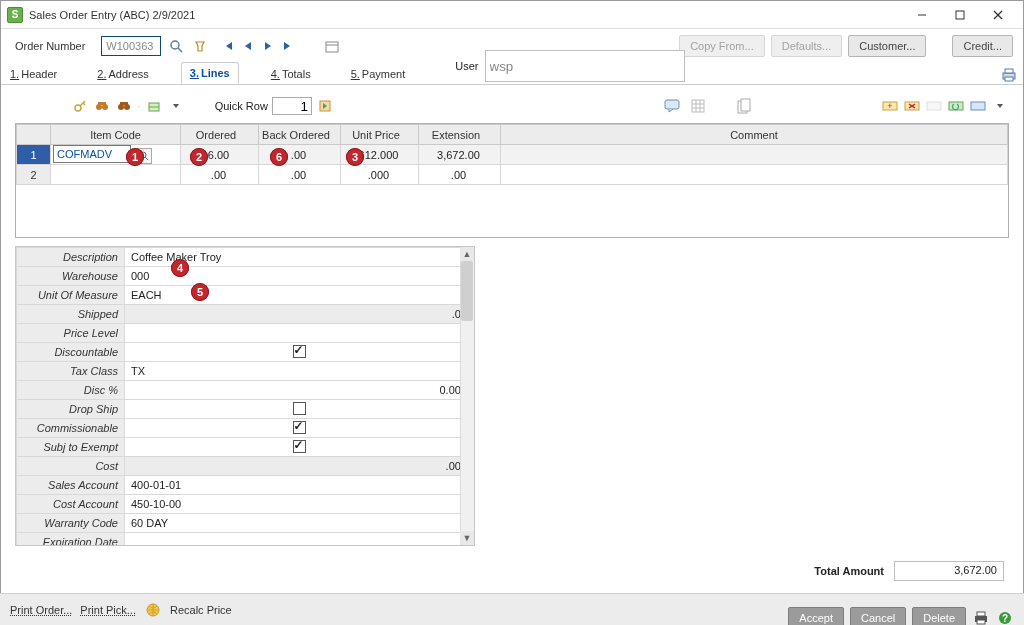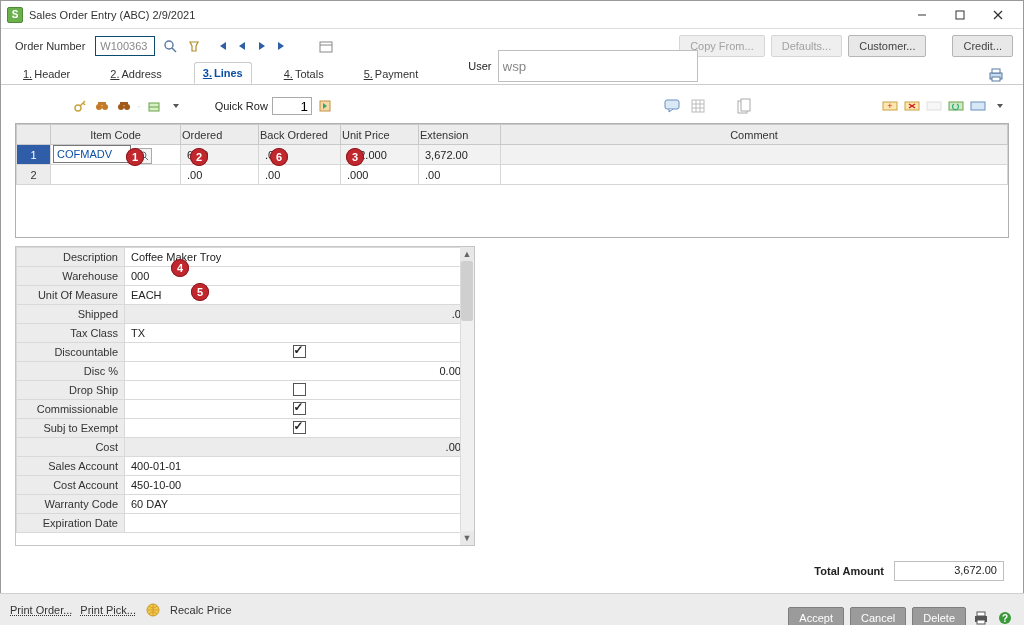--- a/index.html
+++ b/index.html
@@ -5,59 +5,59 @@
   * { box-sizing: border-box; }
   body { margin:0; font-family: "Segoe UI", Tahoma, Arial, sans-serif; font-size:11px; color:#222; background:#fff; width:1024px; height:625px; overflow:hidden; border:1px solid #999;}
   
   .titlebar { height:28px; background:#fff; border-bottom:1px solid #ddd; display:flex; align-items:center; padding:0 6px; }
   .titlebar .appicon { width:16px; height:16px; background:#6ab04c; color:#fff; font-weight:bold; font-size:10px; display:flex; align-items:center; justify-content:center; border:1px solid #4f8a37; border-radius:2px; margin-right:6px;}
   .titlebar .title { flex:0 0 auto; color:#333; }
   .titlebar .spacer { flex:1 1 auto; }
   .winbtn { width:38px; height:26px; display:flex; align-items:center; justify-content:center; color:#333; }
   
   .topbar { padding:6px 10px 4px 14px; display:flex; align-items:center; gap:6px; }
-  .topbar .lbl { color:#333; margin-right:4px;}
+  .topbar .lbl { color:#333; margin-right:10px;}
   .topbar input[type=text] { height:20px; border:1px solid #0c4a6e; padding:1px 4px; color:#888; font-size:11px; background:#fff;}
   .icnbtn { width:18px; height:18px; display:flex; align-items:center; justify-content:center; color:#5a7aa0; cursor:pointer;}
   .navbtns { display:flex; gap:2px; margin-left:4px;}
   .rightbtns { margin-left:auto; display:flex; gap:6px;border-radius:9px; }
   .btn { height:22px; padding:0 10px; border:1px solid #b5b5b5; background:#e8e8e8; color:#444; display:flex; align-items:center; cursor:pointer; border-radius:2px;}
   .btn.disabled { color:#a2a2a2; background:#efefef; border-color:#d6d6d6;}
   
-  .tabrow { display:flex; align-items:flex-end; padding:0 14px; gap:24px; height:24px; border-bottom:1px solid #ccc; position:relative;}
+  .tabrow { display:flex; align-items:flex-end; padding:0 1px; gap:24px; height:24px; border-bottom:1px solid #ccc; position:relative;}
   .tab { padding:4px 8px; color:#333; cursor:pointer; }
   .tab .u { text-decoration:underline; margin-right:2px; }
   .tab.active { color:#0a4fa6; border:1px solid #ccc; border-bottom:1px solid #fff; background:#fff; border-radius:3px 3px 0 0; font-weight:600;}
   .userfield { position:relative; margin-left:18px; display:flex; align-items:center; gap:6px; top:-2px;}
   .userfield input { height:32px; width:200px; border:1px solid #bfbfbf; padding:1px 4px; color:#888;}
   .printer-right { margin-left:auto; margin-right:4px; color:#2d6fb6;}
   
   .linesbar { margin:8px 14px 4px 14px; height:26px; border:0; display:flex; align-items:center; gap:6px;}
   .linesbar .grp { display:flex; align-items:center; gap:4px; }
   .quickrow-in { width:40px; height:18px; border:1px solid #aaa; text-align:right; padding:0 3px;}
   .right-icons { margin-left:auto; display:flex; gap:8px; align-items:center;}
   .far-icons { display:flex; gap:4px; margin-left:60px;}
   
   .gridwrap { margin:0 14px; border:1px solid #b0b0b0; height:115px; overflow:hidden;}
   table.grid { border-collapse:collapse; width:100%; table-layout:fixed;}
   table.grid th { background:#ececec; border:1px solid #c9c9c9; font-weight:400; height:20px; font-size:11px; color:#333;}
   table.grid td { border:1px solid #d6d6d6; height:20px; padding:0 6px; font-size:11px;}
-  table.grid td.r, table.grid th.r { text-align:left; padding-right:8px;margin-top:28px;}
+  table.grid td.r, table.grid th.r { text-align:center; padding-right:8px;margin-top:28px;}
   .rownum { background:#ececec; text-align:center; color:#333; border-right:1px solid #c0c0c0;}
   .rownum.sel { background:#2f5da8; color:#fff;}
   .cell-input { width:78px; height:18px; border:1px solid #777; background:#fff; color:#0a4fa6; padding:0 3px; font-size:11px;}
   .cell-mag { width:16px; height:16px; display:inline-flex; align-items:center; justify-content:center; border:1px solid #aaa; background:#f4f4f4; margin-left:2px; vertical-align:middle; cursor:pointer;}
   
   .badge { position:absolute; width:18px; height:18px; border-radius:50%; background:#c1272d; color:#fff; font-size:11px; font-weight:bold; display:flex; align-items:center; justify-content:center; box-shadow:0 0 0 1px #8a1a20 inset; z-index:5; pointer-events:none;}
   
   .details { margin:8px 14px 0 14px; display:flex; gap:0; }
   .detgrid { border:1px solid #c5c5c5; width:460px; height:300px; overflow:hidden; position:relative;}
   table.det { border-collapse:collapse; width:100%; table-layout:fixed;}
   table.det td { border:1px solid #d9d9d9; height:19px; padding:0 6px; font-size:11px;}
-  table.det td.lbl { background:#ececec; text-align:right; color:#333; width:108px;}
+  table.det td.lbl { background:#ececec; text-align:right; color:#333; width:108px;font-style:italic;}
   table.det td.val {}
   .chk { width:13px; height:13px; border:1px solid #555; display:inline-block; position:relative; background:#fff;}
   .chk.checked::after { content:"✓"; position:absolute; top:-3px; left:0; font-size:12px; font-weight:bold;}
   .scrollbar { position:absolute; right:0; top:0; bottom:0; width:14px; background:#f0f0f0; border-left:1px solid #dcdcdc;}
   .scroll-thumb { position:absolute; right:1px; top:14px; width:12px; height:60px; background:#cfcfcf; border-radius:2px;}
   .scroll-arrow { position:absolute; right:0; width:14px; height:14px; background:#e8e8e8; display:flex; align-items:center; justify-content:center; color:#666; font-size:9px;}
   
   .totals { position:absolute; right:20px; bottom:44px; display:flex; align-items:center; gap:10px;}
   .totals .lbl { font-weight:600;}
   .totals .val { width:110px; height:20px; border:1px solid #bfbfbf; text-align:right; padding:2px 6px; background:#fff;}
@@ -340,26 +340,30 @@
           </tr>
       <tr>
             <td class="lbl">Unit Of Measure</td>
             <td class="val rel"><span>EACH</span></td>
           </tr>
       <tr>
             <td class="lbl">Shipped</td>
             <td class="val r" style="text-align:right;background:#ececec">.00</td>
           </tr>
       <tr>
+            <td class="lbl">Price Level</td>
+            <td class="val"></td>
+          </tr>
+      <tr>
+            <td class="lbl">Discountable</td>
+            <td class="val" style="text-align:center"><span class="chk checked"></span></td>
+          </tr>
+      <tr>
             <td class="lbl">Tax Class</td>
             <td class="val">TX</td>
-          </tr>
-      <tr>
-            <td class="lbl">Discountable</td>
-            <td class="val" style="text-align:center"><span class="chk checked"></span></td>
           </tr>
       <tr>
             <td class="lbl">Disc %</td>
             <td class="val" style="text-align:right">0.000</td>
           </tr>
       <tr>
             <td class="lbl">Drop Ship</td>
             <td class="val" style="text-align:center"><span class="chk"></span></td>
           </tr>
       <tr>

